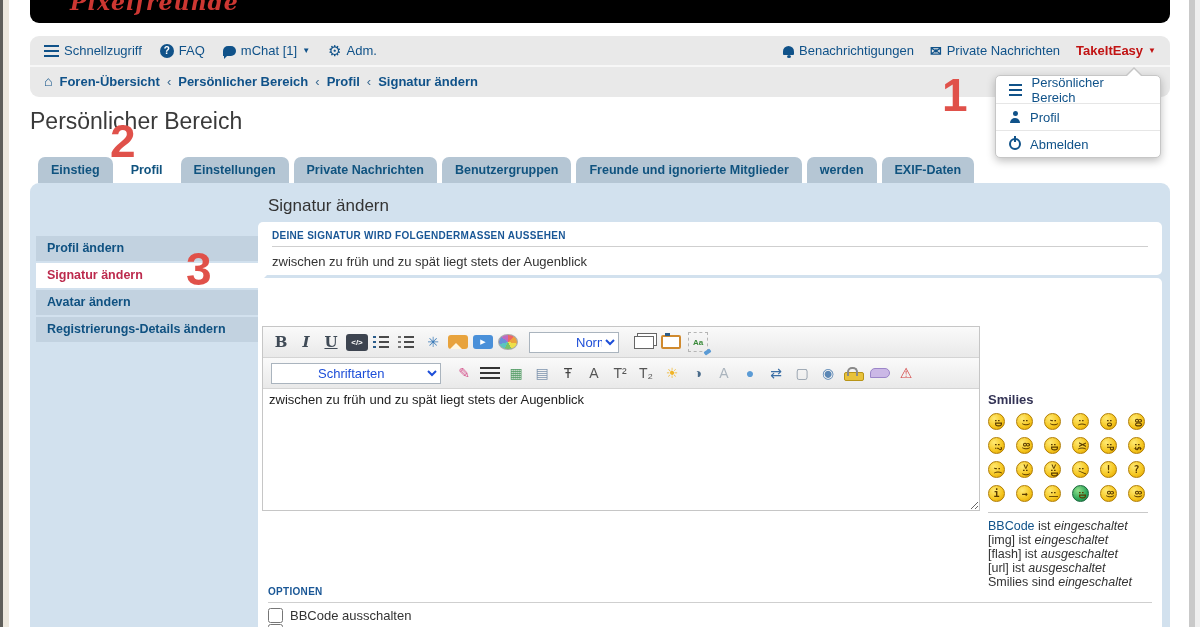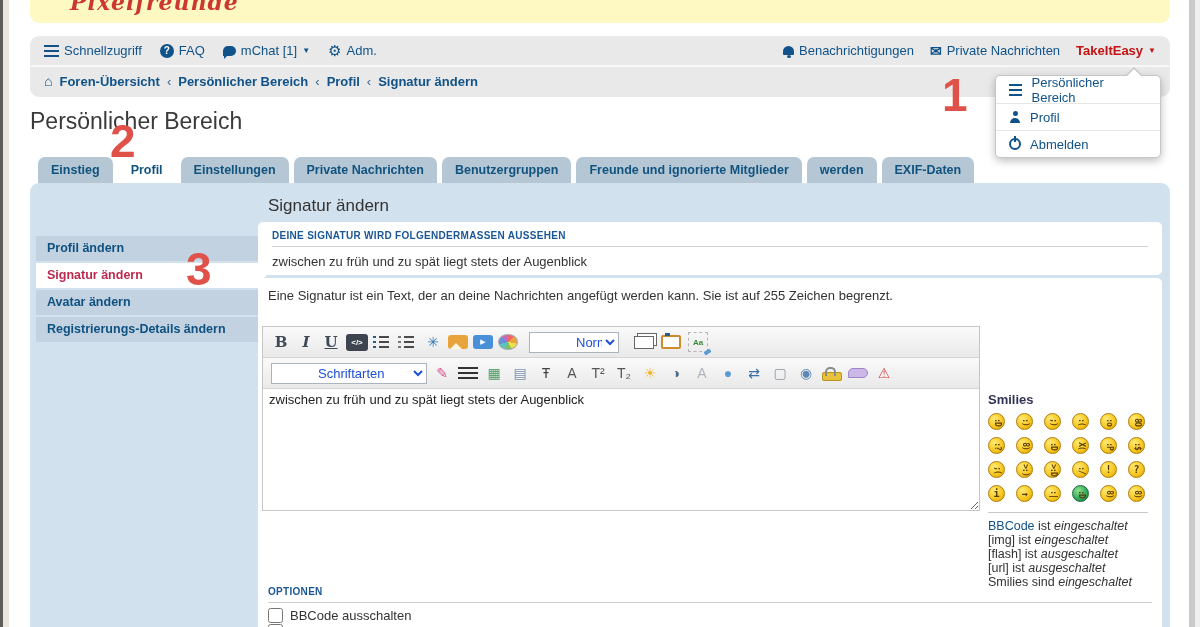--- a/index.html
+++ b/index.html
@@ -9,21 +9,21 @@
 
   
   .edge { position:absolute; top:0; height:627px; }
   .edge.l1 { left:0; width:3px; background:#5f5e5a; }
   .edge.l2 { left:3px; width:6px; background:#ece7dd; }
   .edge.r1 { left:1189px; width:6px; background:#c9c9c9; }
   .edge.r2 { left:1195px; width:5px; background:#efefef; }
 
   
   .topbar { position:absolute; left:30px; top:0; width:1140px; height:23px;
-            background:#fef9c3; border-radius:0 0 9px 9px; overflow:hidden; }
+            background:#000000; border-radius:0 0 9px 9px; overflow:hidden; }
   .brand { position:absolute; left:40px; top:-11px; font-family:"DejaVu Serif", serif;
            font-style:italic; font-weight:bold; font-size:22px; color:#cd3732; letter-spacing:1px; }
 
   
   .navbox { position:absolute; left:30px; top:36px; width:1140px; height:61px;
             background:#e9e9e9; border-radius:9px; }
   .navrow { display:flex; align-items:center; height:30px; padding:0 14px; gap:18px;
             font-size:13px; color:#105289; }
   .navrow.first { border-bottom:2px solid #f7f7f7; height:31px; }
   .nav-item { display:flex; align-items:center; gap:5px; color:#105289; cursor:pointer; }
@@ -143,21 +143,21 @@
     background:repeating-linear-gradient(to bottom,#333 0 2px, transparent 2px 5px); }
   .i-lock { width:12px; height:9px; background:#e8c23a; border:1px solid #b89417; border-radius:2px;
     position:relative; margin-top:6px; }
   .i-lock::before { content:""; position:absolute; left:1.5px; top:-6px; width:7px; height:7px;
     border:2px solid #8a8a8a; border-bottom:0; border-radius:5px 5px 0 0; }
   .i-bubble { width:14px; height:10px; background:#cbb8e6; border:1px solid #9c86c9;
     border-radius:5px 5px 5px 0; }
   .fmt-select { height:21px; font-size:13px; font-family:"Liberation Sans",sans-serif;
     border:1px solid #aab4be; background:#fff; color:#1d4ed8;padding-left:42px; }
   .sel-normal { width:90px; margin:0 6px; }
-  .sel-fonts { width:156px; }
+  .sel-fonts { width:170px; margin-right:8px; }
   .sig-textarea { display:block; width:716px; height:121px; border:0; outline:none; resize:both;
     padding:3px 6px; font-size:13px; font-family:"Liberation Sans",sans-serif; color:#222; }
 
   
   .rightcol { position:absolute; left:730px; top:114px; width:172px; }
   .smilies-title { font-size:13px; font-weight:bold; color:#333355; }
   .smiley-grid { margin-top:6px; display:grid; grid-template-columns:repeat(6,28px); row-gap:7px; }
   .smiley { width:17px; height:17px; border-radius:50%; border:1px solid #b07c00; cursor:pointer;
     background:radial-gradient(circle at 35% 30%, #ffe973, #f5c51d 60%, #d89b00);
     display:flex; align-items:center; justify-content:center; }
@@ -279,21 +279,20 @@
   <span class="annot" style="left:156px; top:63px;">3</span>
 
   <div class="content-header">Signatur ändern</div>
 
   <div class="panel1">
     <div class="blue-heading">DEINE SIGNATUR WIRD FOLGENDERMASSEN AUSSEHEN</div>
     <div class="preview-text">zwischen zu früh und zu spät liegt stets der Augenblick</div>
   </div>
 
   <div class="panel2">
-    <div class="desc">Eine Signatur ist ein Text, der an deine Nachrichten angefügt werden kann. Sie ist auf 255 Zeichen begrenzt.</div>
 
     <div class="editor">
       <div class="tbrow">
         <span id="tb1a" style="display:flex;align-items:center;gap:5px;">
             <span class="tbi i-b">B</span>
             <span class="tbi i-i">I</span>
             <span class="tbi i-u">U</span>
             <span class="tbi i-code">&lt;/&gt;</span>
             <span class="tbi i-ul"></span>
             <span class="tbi i-ol"></span>

